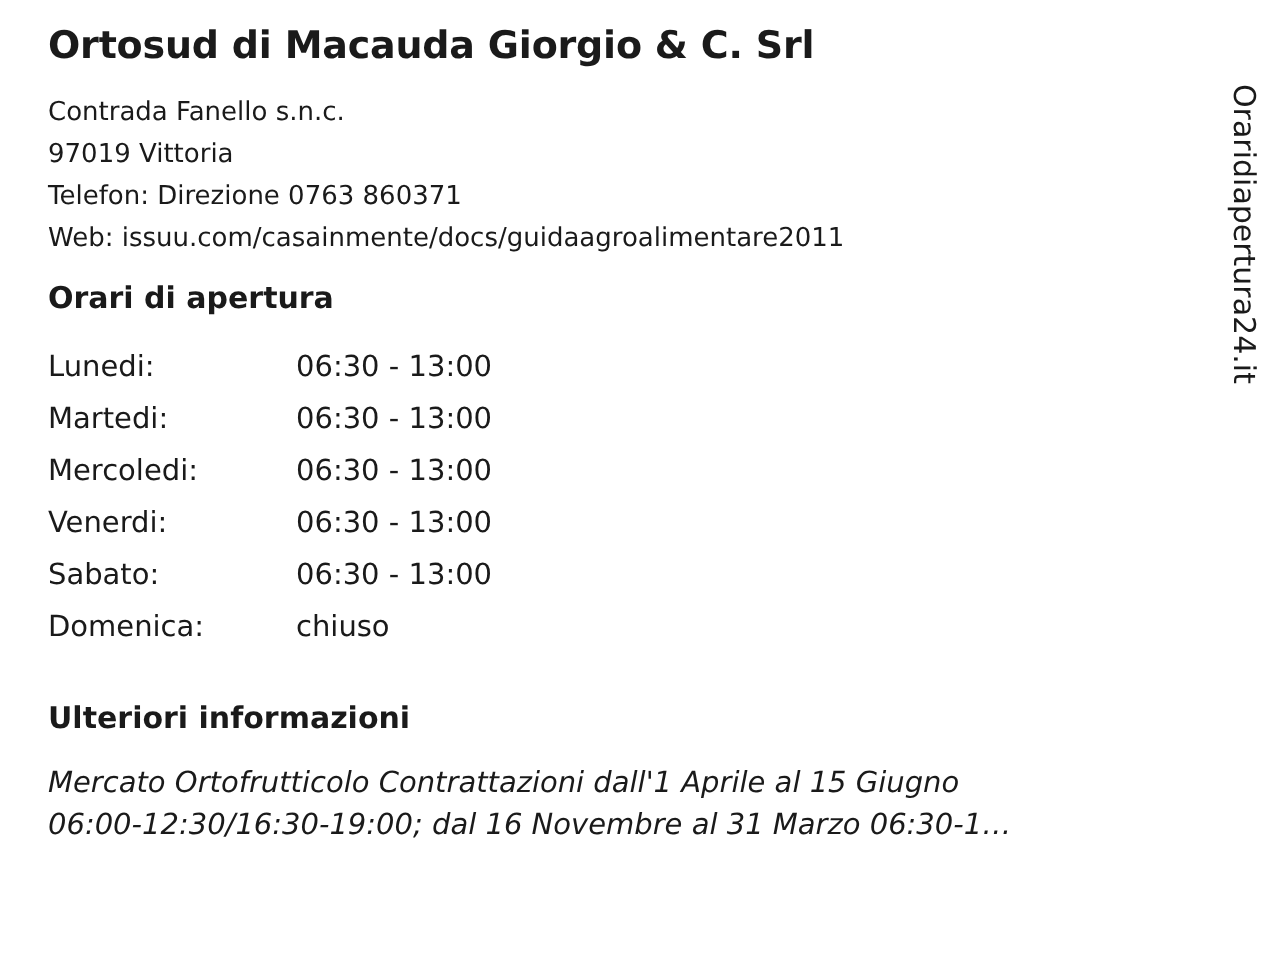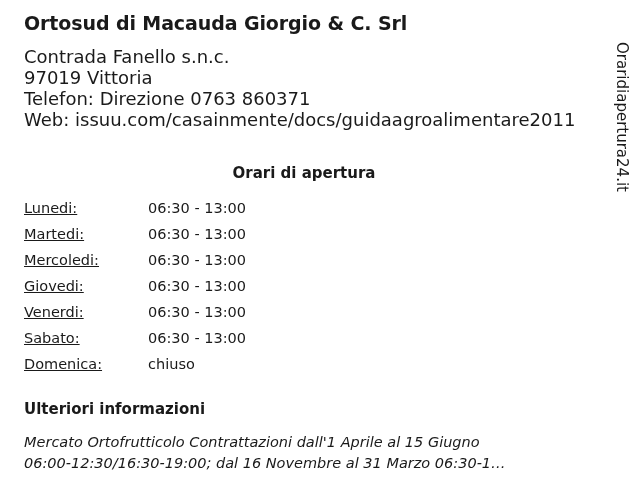--- a/index.html
+++ b/index.html
@@ -29,49 +29,47 @@
     width: 560px;
   }
   .biz-title {
     font-size: 19px;
     font-weight: bold;
     line-height: 26px;
     margin: 0 0 10px 0;
     letter-spacing: -0.1px;
   }
   .address-block {
-    font-size: 18px;
+    font-size: 13px;
     line-height: 21px;
-    margin-bottom: 32px;
+    margin-bottom: 8px;
   }
   .address-block div {
     white-space: nowrap;
   }
   .section-heading {
     font-size: 15px;
     font-weight: bold;
     line-height: 22px;
     margin: 0 0 14px 0;
-    text-align: center;
   }
   table.hours {
     border-collapse: collapse;
     font-size: 14.5px;
     margin-bottom: 18px;
   }
   table.hours td {
     padding: 0 0 6px 0;
     line-height: 20px;
     vertical-align: top;
     white-space: nowrap;
   }
   td.day-label {
     width: 124px;
     padding-right: 8px;
-    text-decoration: underline;
   }
   td.day-hours {
     width: 200px;
   }
   .info-heading {
     font-size: 15px;
     font-weight: bold;
     line-height: 22px;
     margin: 10px 0 12px 0;
   }
@@ -131,24 +129,20 @@
         </tr>
         <tr>
           <td class="day-label">Martedi:</td>
           <td class="day-hours">06:30 - 13:00</td>
         </tr>
         <tr>
           <td class="day-label">Mercoledi:</td>
           <td class="day-hours">06:30 - 13:00</td>
         </tr>
         <tr>
-          <td class="day-label">Giovedi:</td>
-          <td class="day-hours">06:30 - 13:00</td>
-        </tr>
-        <tr>
           <td class="day-label">Venerdi:</td>
           <td class="day-hours">06:30 - 13:00</td>
         </tr>
         <tr>
           <td class="day-label">Sabato:</td>
           <td class="day-hours">06:30 - 13:00</td>
         </tr>
         <tr>
           <td class="day-label">Domenica:</td>
           <td class="day-hours">chiuso</td>

